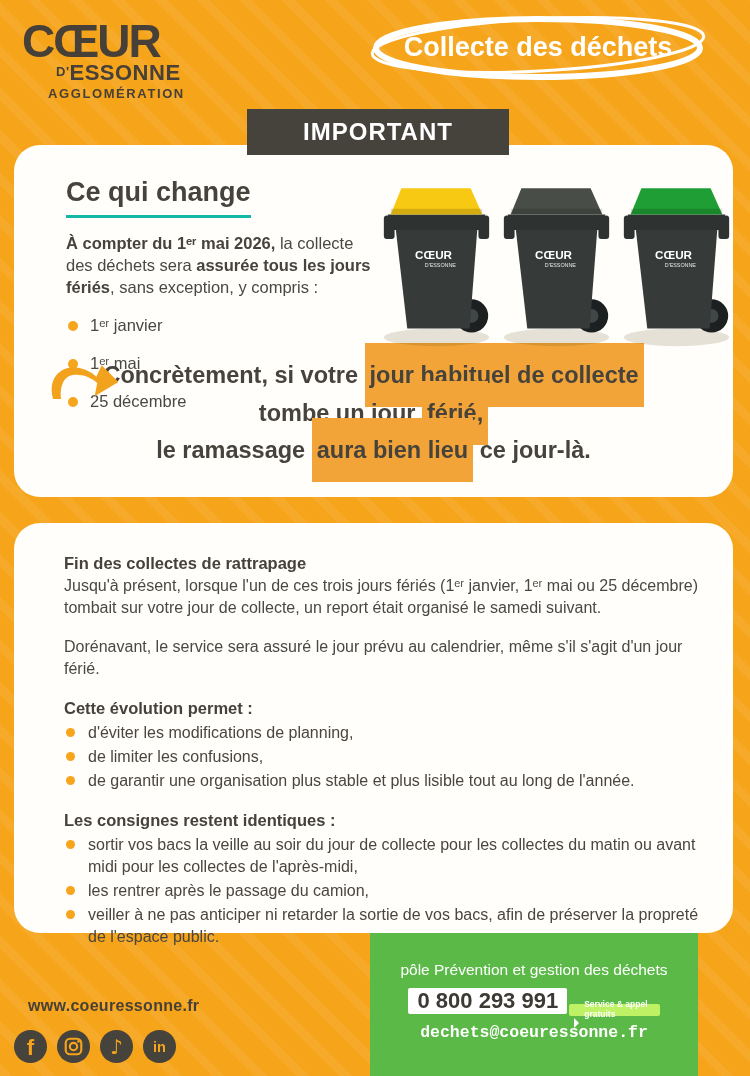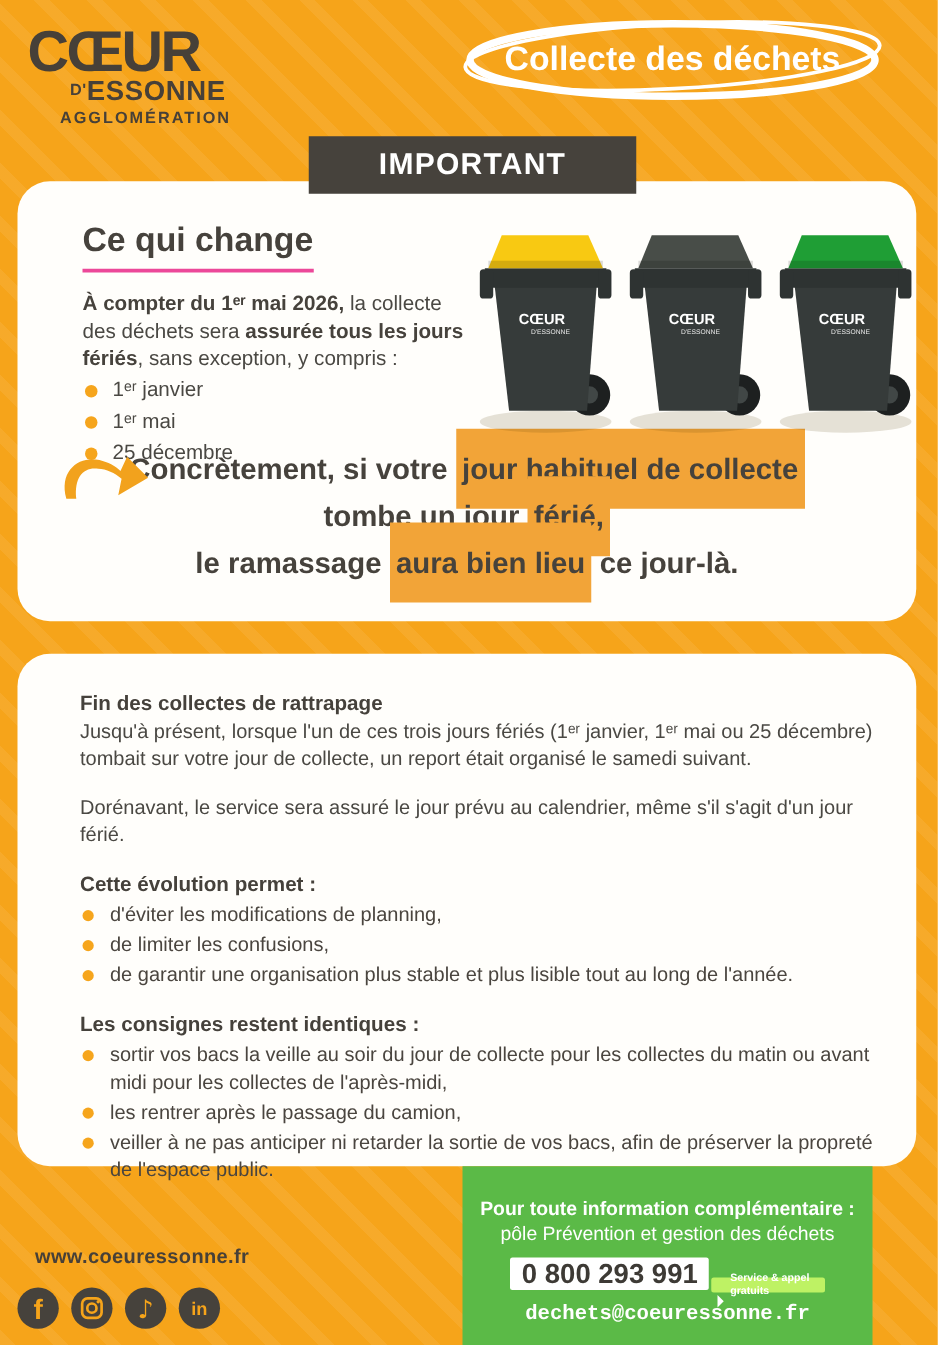--- a/index.html
+++ b/index.html
@@ -36,26 +36,26 @@
     color:#fff; font-size:24px; font-weight:800; letter-spacing:1px;
   }
 
   
   .card { position:absolute; left:14px; width:719px; background:#fffefb; border-radius:26px; z-index:1; }
   .card1 { top:145px; height:352px; }
   .card2 { top:523px; height:410px; padding:29px 18px 0 50px; font-size:16px; line-height:1.38; }
 
   .c1-title {
     position:absolute; left:52px; top:32px; font-size:27px; font-weight:700; color:#46423c;
-    border-bottom:3px solid #ec4899; padding-bottom:7px;
+    border-bottom:3px solid #14b8a6; padding-bottom:7px;
   }
   .c1-body { position:absolute; left:52px; top:88px; width:312px; font-size:16.5px; line-height:1.33; color:#4a4843; }
   .c1-body b { color:#46423c; }
   ul.dots { list-style:none; margin-top:2px; }
-  ul.dots li { position:relative; padding-left:24px; margin-top:3px; }
+  ul.dots li { position:relative; padding-left:24px; margin-top:16px; }
   ul.dots li::before {
     content:""; position:absolute; left:2px; top:6px; width:10px; height:10px;
     border-radius:50%; background:#f6a51c;
   }
 
   
   .bins { position:absolute; left:378px; top:158px; display:flex; gap:3px; z-index:2; }
   .bin-logo-main { font:700 12px "Liberation Sans","DejaVu Sans",sans-serif; fill:#fff; }
   .bin-logo-sub { font:400 5.5px "Liberation Sans","DejaVu Sans",sans-serif; fill:#e8e8e8; }
 
@@ -228,21 +228,20 @@
       <circle cx="18" cy="18" r="17" fill="#46423c"></circle>
       <text x="18" y="26" text-anchor="middle" font-size="21" font-weight="bold" fill="#f6a41a" font-family="DejaVu Sans, sans-serif">♪</text>
     </svg>
     <svg class="sicon" viewBox="0 0 36 36">
       <circle cx="18" cy="18" r="17" fill="#46423c"></circle>
       <text x="18" y="24" text-anchor="middle" font-size="15" font-weight="bold" fill="#f6a41a" font-family="Liberation Sans, DejaVu Sans, sans-serif">in</text>
     </svg>
   </div>
 
   <div class="greenbox">
-    <div class="gb-title">Pour toute information complémentaire :</div>
     <div class="gb-sub">pôle Prévention et gestion des déchets</div>
     <div class="phone-row">
       <div class="phone-num">0 800 293 991</div>
       <div class="phone-note">
         <span>Service &amp; appel</span>
         <span>gratuits</span>
       </div>
     </div>
     <div class="gb-email">dechets@coeuressonne.fr</div>
   </div>

